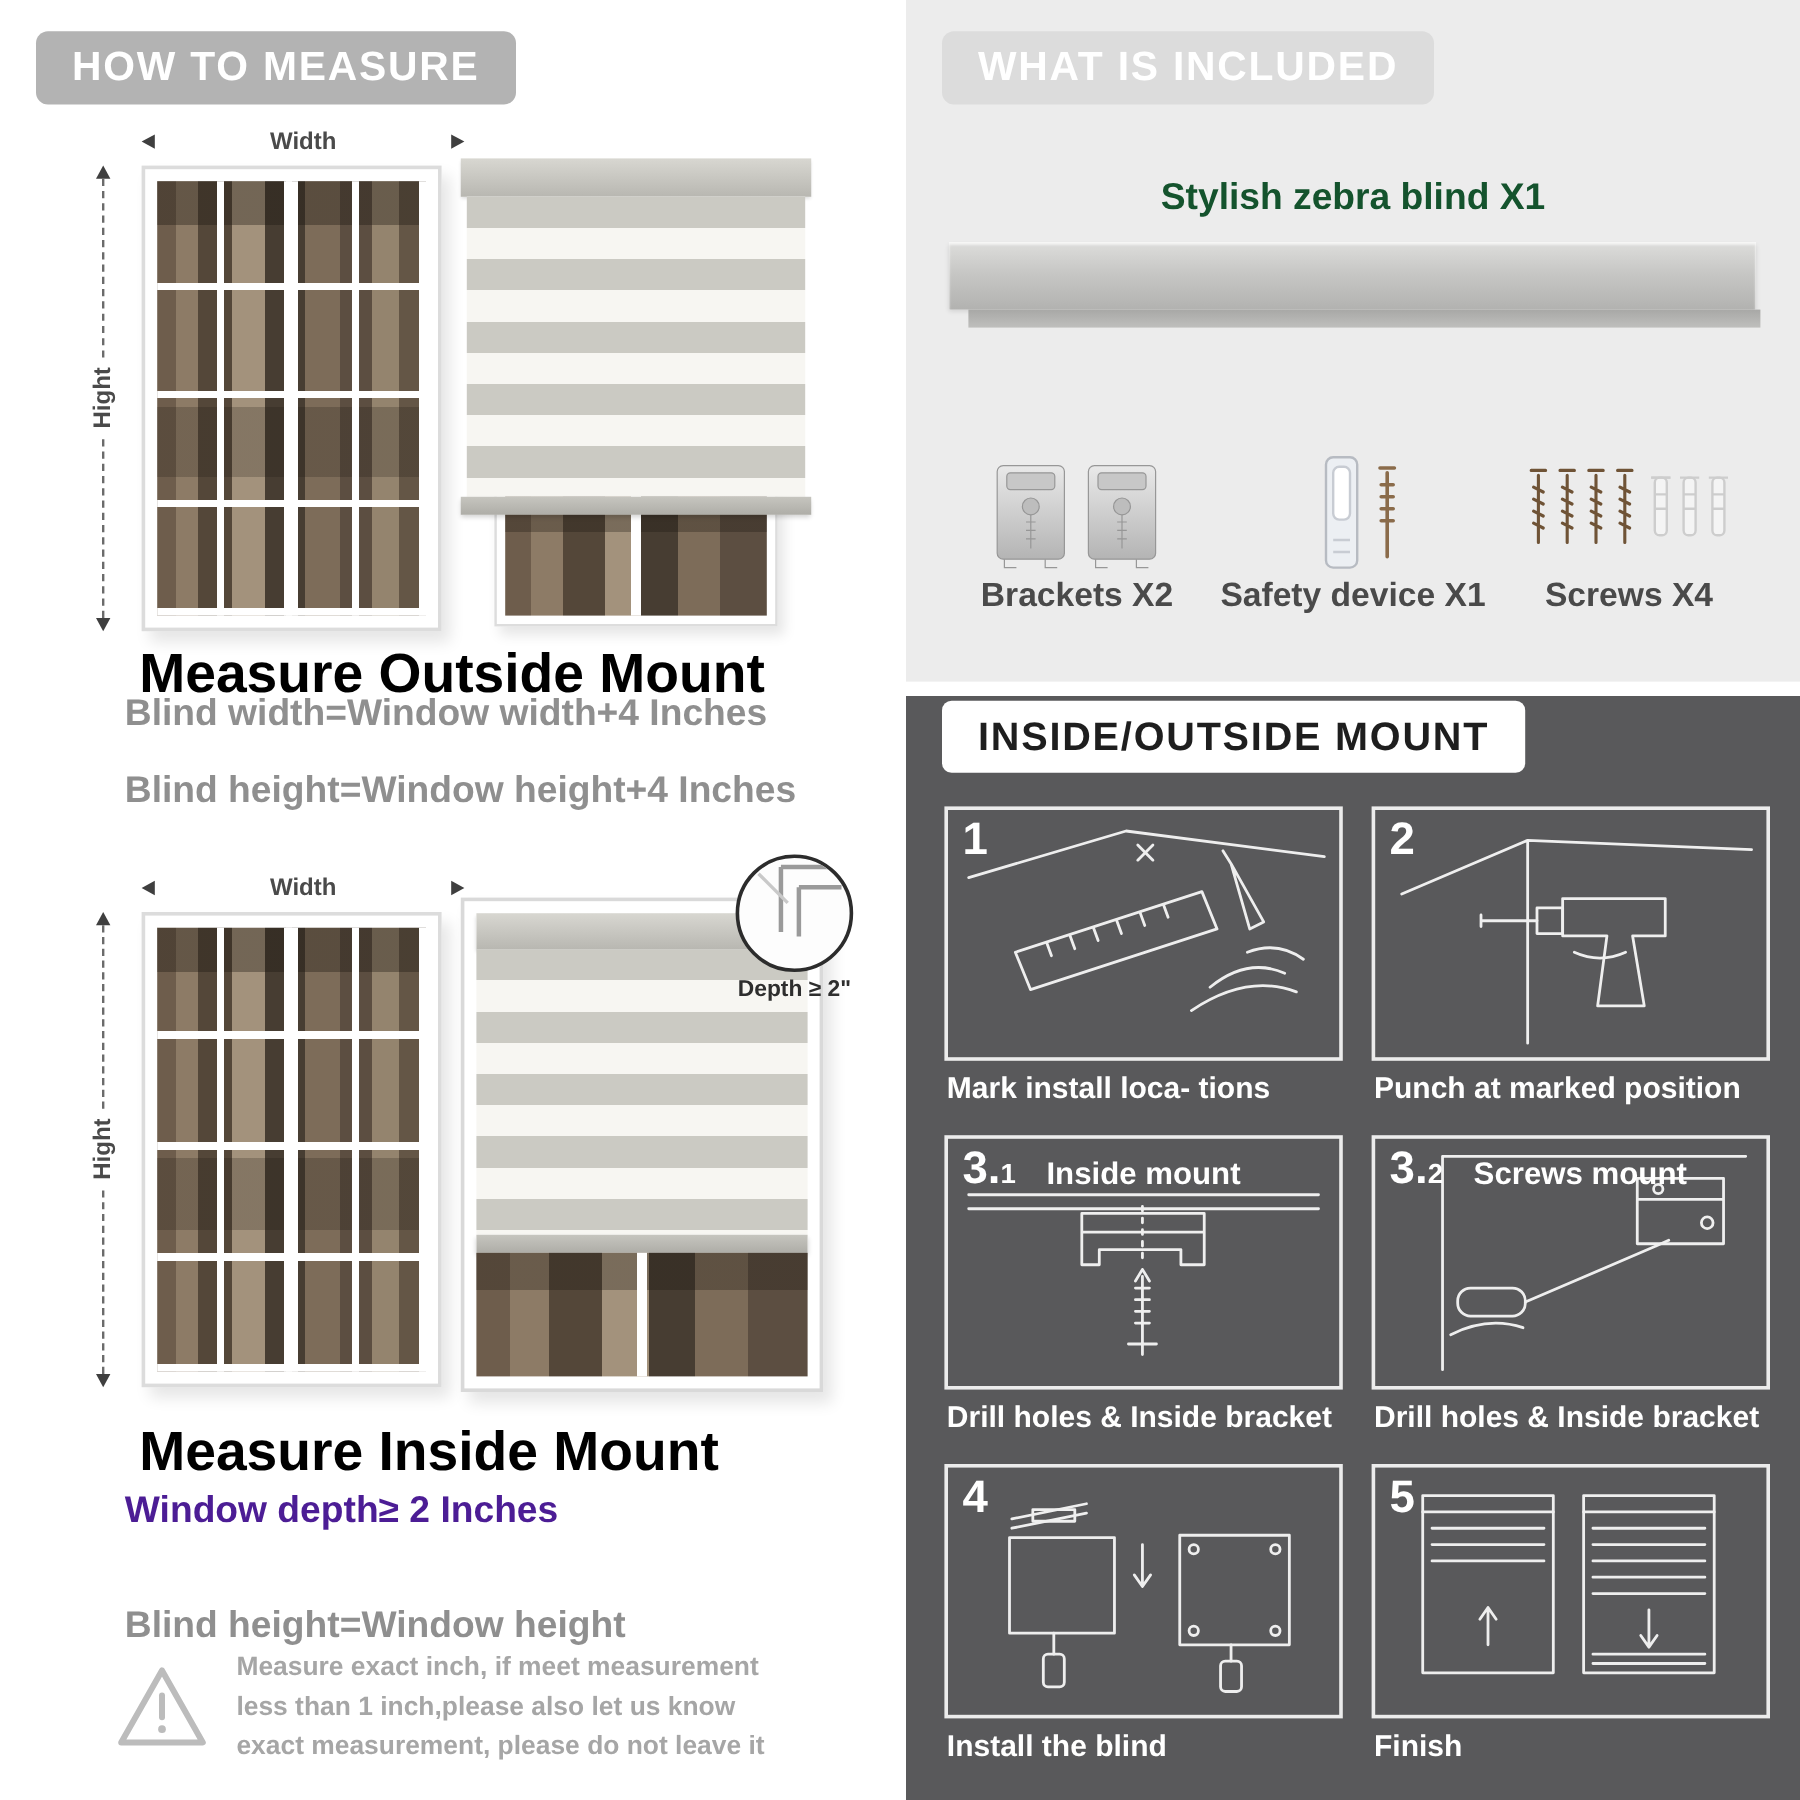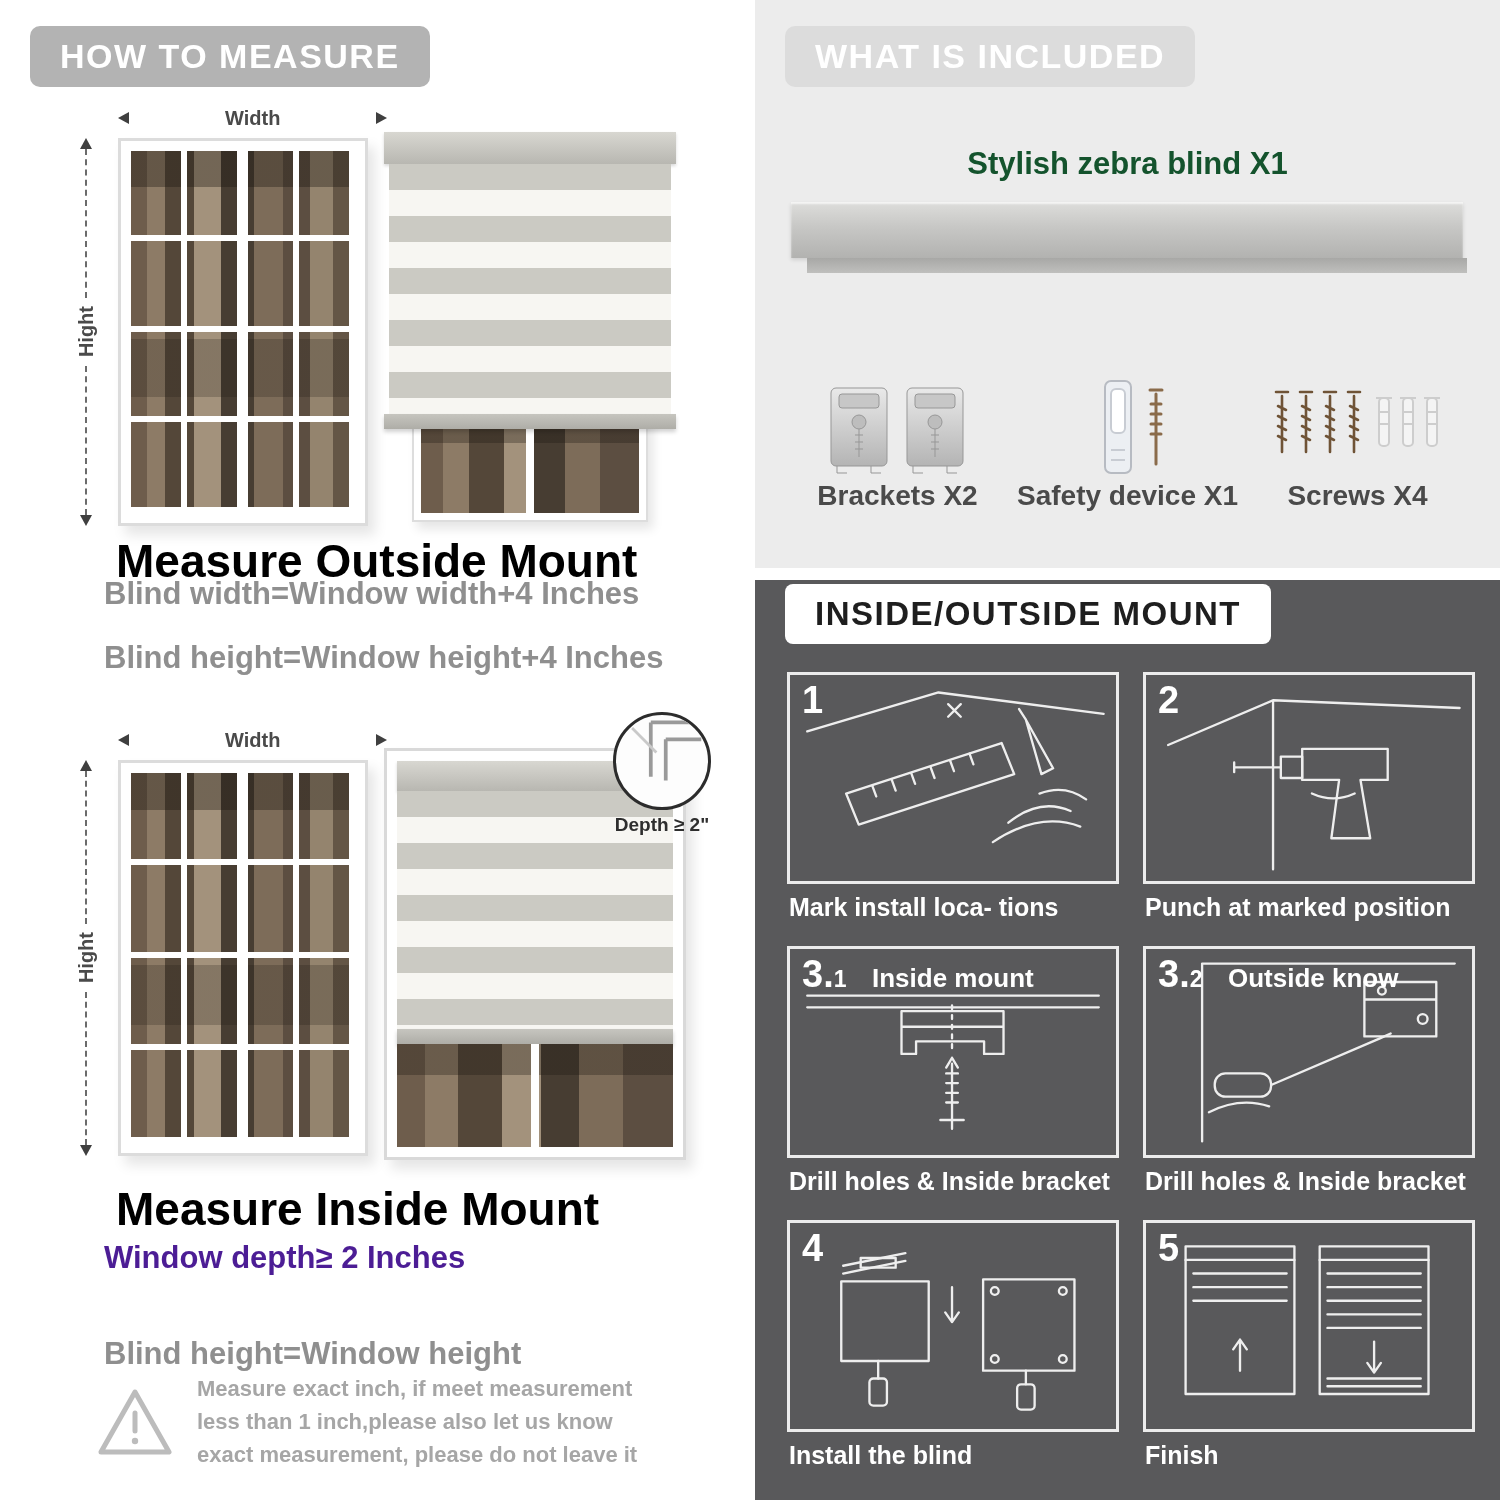--- a/index.html
+++ b/index.html
@@ -353,21 +353,21 @@
               <path d="M55 15 V198 M55 15 H315"></path>
               <path d="M222 34 h74 v56 h-74 z M222 52 h74"></path>
               <circle cx="282" cy="72" r="5"></circle>
                 <circle cx="240" cy="43" r="4"></circle>
               <rect x="68" y="128" width="58" height="24" rx="11"></rect>
               <path d="M126 140 L238 92 M238 92 l11 -5"></path>
               <path d="M62 168 q32 -16 62 -6"></path>
             </g>
           </svg>
           <div class="num"><span>3.</span><span class="sub">2</span></div>
-          <div class="ptitle">Outside know</div>
+          <div class="ptitle">Screws mount</div>
         </div>
         <div class="cap">Drill holes &amp;  Inside bracket</div>
       </div>
 
       <div class="step">
         <div class="panel">
           <svg viewBox="0 0 330 212">
             <g class="lineart">
               <path d="M52 44 l64 -13 M52 52 l64 -13"></path>
               <path d="M70 36 h36 v10 h-36 z"></path>

